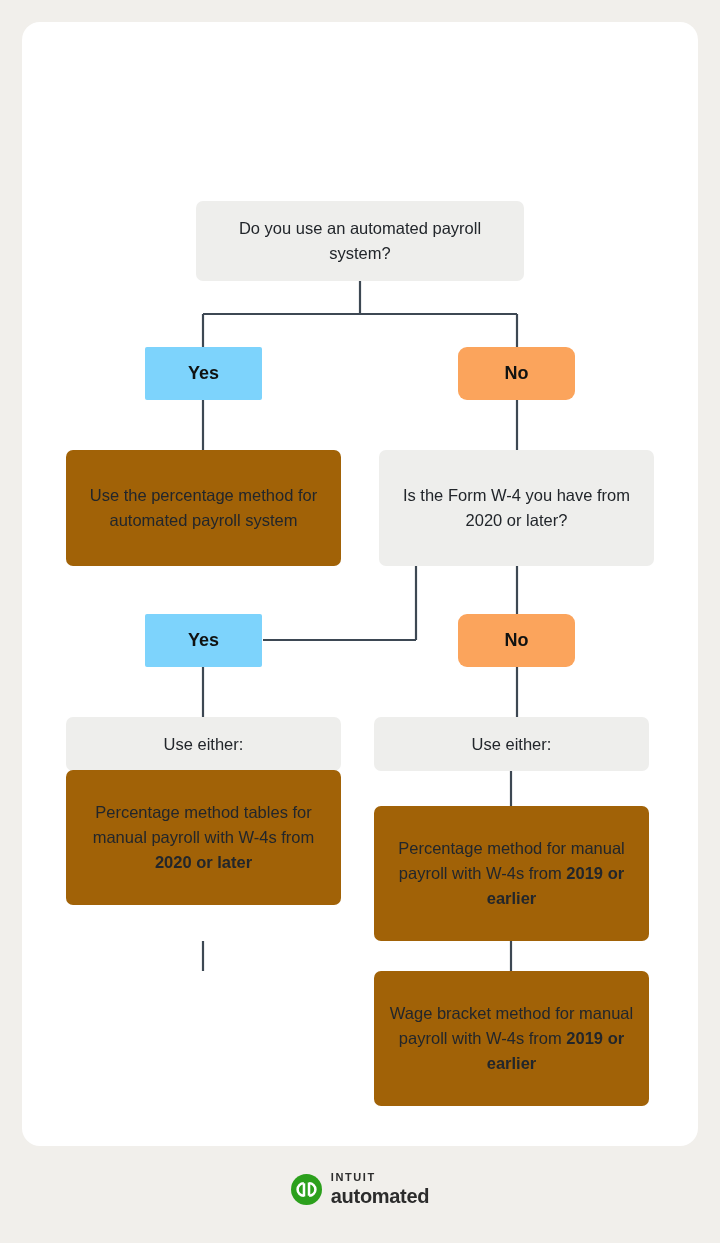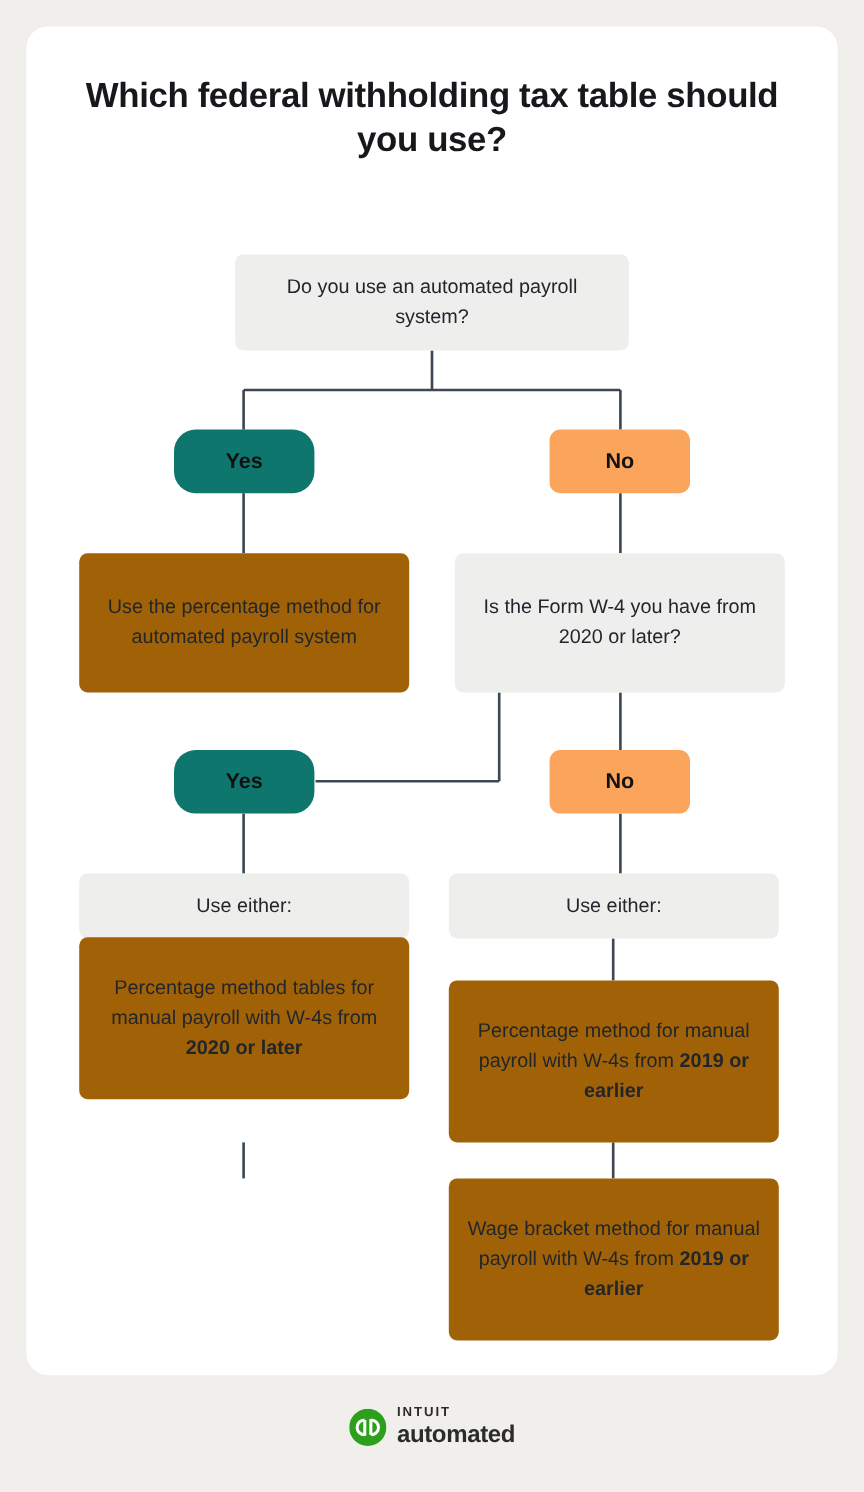--- a/index.html
+++ b/index.html
@@ -44,21 +44,20 @@
     letter-spacing: -0.3px;
   }
 
   
   .flow {
     position: absolute;
     left: 0;
     top: 0;
     width: 652px;
     height: 1143px;
-    margin-top: 11px;
   }
 
   .connectors {
     position: absolute;
     left: 0;
     top: 0;
     width: 720px;
     height: 1143px;
     pointer-events: none;
   }
@@ -87,25 +86,25 @@
   }
 
   .node-blue {
     background: #a16207;
     color: #22262b;
     font-size: 16.5px;
     line-height: 25px;
   }
 
   .node-yes {
-    background: #0f766e;
+    background: #7dd3fc;
     color: #101211;
     font-weight: bold;
     font-size: 18px;
-    border-radius: 18px;
+    border-radius: 2px;
   }
 
   .node-no {
     background: #fba45c;
     color: #101211;
     font-weight: bold;
     font-size: 18px;
     border-radius: 9px;
   }
 
@@ -148,21 +147,20 @@
     letter-spacing: -0.3px;
     color: #2c2c2c;
   }
 </style>
 </head>
 <body>
 
 <div class="page">
   <div class="card"></div>
 
-  <div class="title">Which federal withholding tax table should you use?</div>
 
   <div class="flow">
 
     <svg class="connectors" viewBox="0 0 720 1143" width="720" height="1143">
       <g stroke="#3d4853" stroke-width="2.2" fill="none" stroke-linecap="butt">
 
         <path d="M360,281 L360,314"></path>
 
         <path d="M203,314 L517,314"></path>
 

